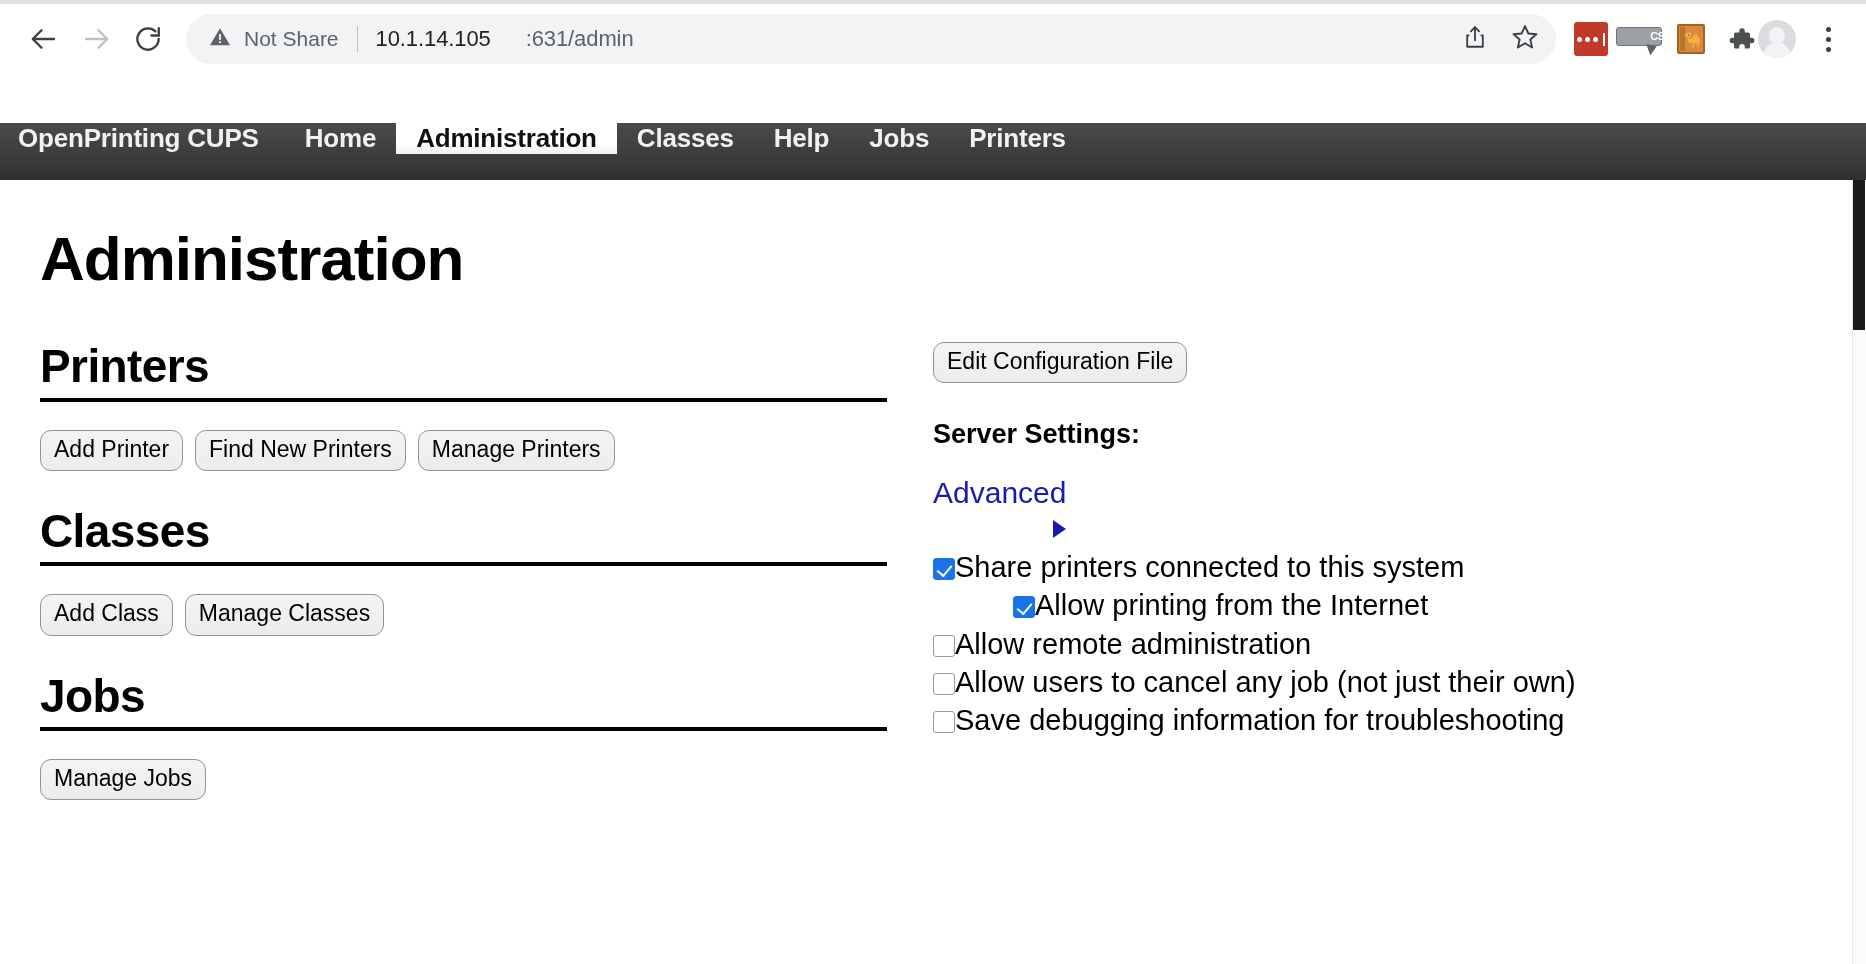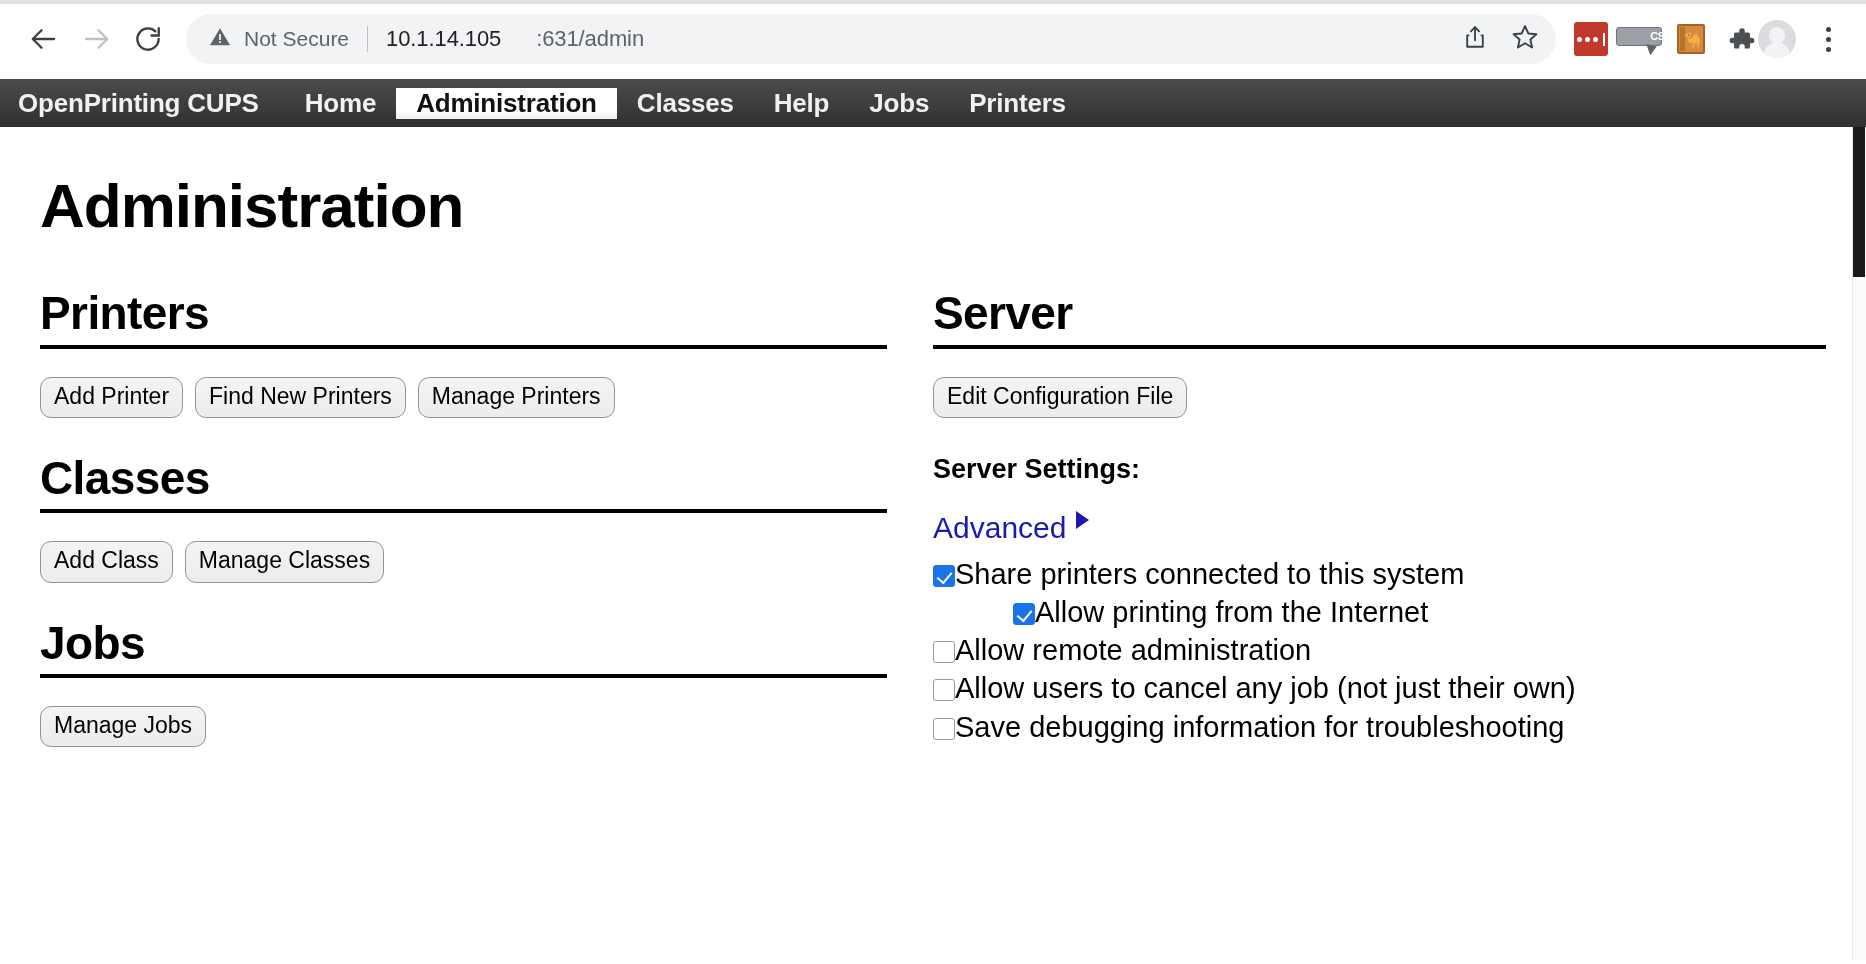--- a/index.html
+++ b/index.html
@@ -157,24 +157,25 @@
     width: 40px; height: 44px; margin-left: 12px;
     display: flex; flex-direction: column; align-items: center; justify-content: center;
     gap: 5px; cursor: pointer; flex: 0 0 auto;
   }
   #menu-btn span {
     width: 5px; height: 5px; border-radius: 50%; background: #3c4043; display: block;
   }
 
   
   #cups-nav {
-    height: 48px;
+    height: 57px;
     background: linear-gradient(to bottom, #4a4a4a 0%, #3d3d3d 55%, #2f2f2f 100%);
-    display: flex; align-items: center;
+    display: flex; align-items: flex-start;
     position: relative;
+    margin-top: 44px;
   }
   .cups-nav-item {
     display: flex; align-items: center;
     padding: 0 20px;
     color: #f1f1f1;
     font-size: 26px;
     font-weight: bold;
     text-decoration: none;
     cursor: pointer;
     white-space: nowrap;
@@ -245,22 +246,23 @@
     margin: 34px 0 26px 0;
   }
 
   #advanced-link {
     font-size: 30px;
     color: #1a1ab0;
     font-weight: normal;
     text-decoration: none;
     cursor: pointer;
     display: inline-flex;
-    align-items: flex-start;
+    align-items: flex-end;
     gap: 10px;
+    flex-direction: column;
   }
   #advanced-caret {
     width: 0; height: 0;
     border-left: 13px solid #1a1ab0;
     border-top: 9px solid transparent;
     border-bottom: 9px solid transparent;
     display: inline-block;
   }
 
   #settings-list {
@@ -357,21 +359,21 @@
 
   <div id="omnibox">
     <div id="not-secure-group">
       <span>
         <svg width="24" height="24" viewBox="0 0 24 24">
           <path d="M12 3.2 L22 20.2 L2 20.2 Z" fill="#5f6368"></path>
           <rect x="11.1" y="9" width="1.8" height="6" fill="#f1f3f4"></rect>
           <rect x="11.1" y="16.2" width="1.8" height="1.9" fill="#f1f3f4"></rect>
         </svg>
       </span>
-      <span id="not-secure-label">Not Secure</span>
+      <span id="not-secure-label">Not Share</span>
     </div>
     <div id="omnibox-divider"></div>
     <div id="url-text"><span>10.1.14.105</span><span class="dim">:631/admin</span></div>
     <div id="omnibox-actions">
       <div class="omni-icon-btn">
         <span>
           <svg width="26" height="26" viewBox="0 0 24 24" fill="none" stroke="#3c4043" stroke-width="1.7" stroke-linecap="round" stroke-linejoin="round">
             <path d="M6 10.5 H4.8 V21 H19.2 V10.5 H18"></path>
             <line x1="12" y1="3" x2="12" y2="15"></line>
             <polyline points="8.2,6.8 12,3 15.8,6.8"></polyline>
@@ -458,21 +460,20 @@
 
       <h2 class="section-heading">Jobs</h2>
       <div class="btn-row">
         <button class="cups-btn">Manage Jobs</button>
       </div>
 
     </div>
 
     <div class="col right">
 
-      <h2 class="section-heading">Server</h2>
       <div class="btn-row">
         <button class="cups-btn">Edit Configuration File</button>
       </div>
 
       <div class="sub-heading">Server Settings:</div>
 
       <a id="advanced-link">
         <span>Advanced</span>
         <span id="advanced-caret"></span>
       </a>

